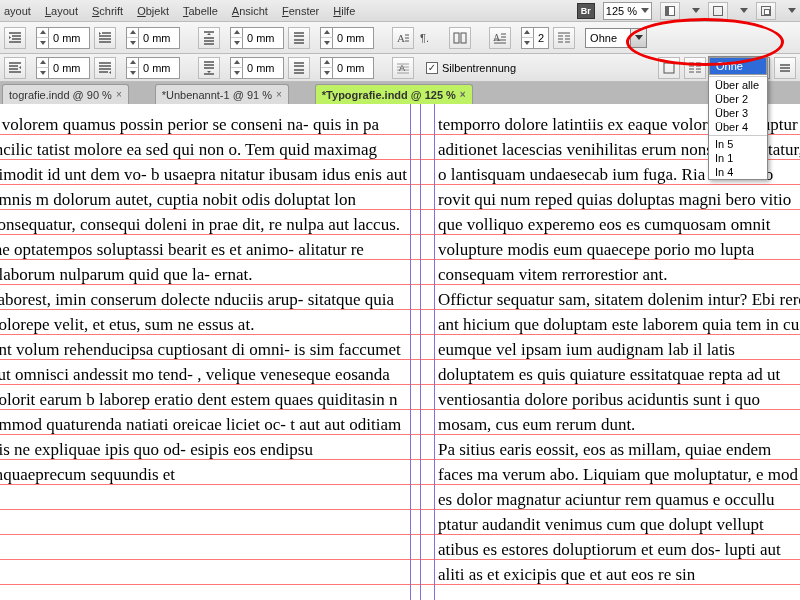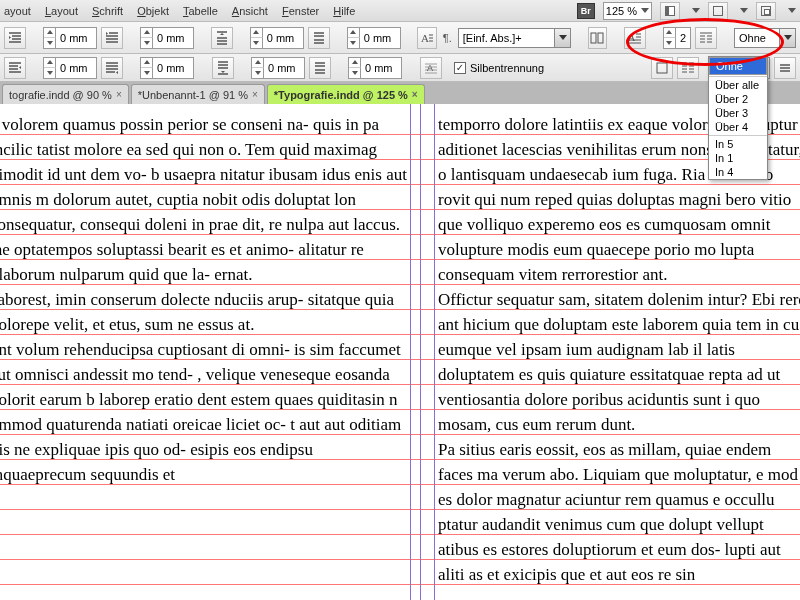--- a/index.html
+++ b/index.html
@@ -7,39 +7,39 @@
   .menubar { height: 22px; background: linear-gradient(#ededed,#dcdcdc); display: flex; align-items: center; padding: 0 4px; gap: 14px; border-bottom: 1px solid #bbb; }
   .menubar span.item { color: #333; cursor: default; }
   .menubar span.item u { text-decoration: underline; }
   .menubar .right { margin-left: auto; display: flex; align-items: center; gap: 8px; }
   .br-box { width:18px; height:16px; background:#555; color:#fff; font-size:9px; font-weight:bold; display:flex; align-items:center; justify-content:center; border:1px solid #333;}
   .sel { border:1px solid #999; background:#fff; height:18px; padding:0 2px; display:flex; align-items:center; font-size:11px;}
   .tri { width:0;height:0;border-left:4px solid transparent;border-right:4px solid transparent;border-top:5px solid #555; margin-left:4px;}
   .tool-icon { width:20px; height:18px; border:1px solid #bbb; background:linear-gradient(#fafafa,#e5e5e5); display:flex; align-items:center; justify-content:center;}
   .tool-icon .box { width:10px;height:10px;border:1px solid #666; display:flex;}
   .toolbar { height:32px; background:linear-gradient(#f7f7f7,#e6e6e6); border-bottom:1px solid #bbb; display:flex; align-items:center; padding:2px 4px; gap:4px;}
-  .grp { display:flex; align-items:center; gap:17px;}
+  .grp { display:flex; align-items:center; gap:10px;}
   .icon-btn { width:22px; height:22px; border:1px solid #bbb; background:linear-gradient(#fdfdfd,#e8e8e8); display:flex; align-items:center; justify-content:center; position:relative;}
   .icon-btn svg { width:14px; height:14px; }
   .spin { display:flex; align-items:center; height:22px; border:1px solid #999; background:#fff;}
   .spin .arrows { width:12px; display:flex; flex-direction:column;}
   .spin .arrow { height:10px; display:flex; align-items:center; justify-content:center; border-right:1px solid #999; }
   .spin .arrow:first-child{border-bottom:1px solid #ccc;}
   .spin .arrow .at{width:0;height:0;border-left:3px solid transparent;border-right:3px solid transparent;}
   .spin .arrow.up .at{border-bottom:4px solid #555;}
   .spin .arrow.dn .at{border-top:4px solid #555;}
   .spin .val { padding:0 4px; min-width:40px;}
   .spin.short .val{min-width:14px;}
   .para { font-size:11px; color:#555; padding:0 2px;}
   .dropdown { height:20px; border:1px solid #888; background:#fff; display:flex; align-items:center; position:relative; }
   .dropdown .dval { padding:0 4px; flex:1; white-space:nowrap;}
   .dropdown .dbtn { width:16px; height:100%; background:linear-gradient(#eee,#ccc); border-left:1px solid #888; display:flex; align-items:center; justify-content:center;}
   .chk { width:12px; height:12px; border:1px solid #666; background:#fff; display:inline-flex; align-items:center; justify-content:center; margin-right:4px; font-size:10px; color:#333;}
   .toolbar2 { height:28px; background:linear-gradient(#f3f3f3,#e3e3e3); border-bottom:1px solid #bbb; display:flex; align-items:center; padding:2px 4px; gap:4px;}
-  .tabs { height:22px; background:#b8b8b8; display:flex; align-items:flex-end; padding-left:2px;}
+  .tabs { height:22px; background:#b8b8b8; display:flex; align-items:flex-end; padding-left:2px;gap:24px;}
   .tab { height:20px; background:#ddd; border:1px solid #999; border-bottom:none; border-radius:3px 3px 0 0; padding:0 6px; display:flex; align-items:center; gap:4px; margin-right:2px; font-size:11px; color:#333;}
   .tab .x{font-size:10px;color:#666;}
   .tab.active{background:#bef264; font-weight:bold;}
   .doc { position:absolute; top:104px; left:0; right:0; bottom:0; background:#fff; overflow:hidden;}
   .col { position:absolute; top:8px; bottom:0; font-family:"Times New Roman", serif; font-size:17px; line-height:25px; color:#000;}
   .col.left { left:-10px; width:418px;}
   .col.right { left:438px; width:370px;}
   .baseline { position:absolute; left:0; right:0; height:1px; background:#ff7676;}
   .colguide { position:absolute; top:0; bottom:0; width:1px; background:#8a6dd6;}
   .highlight { position:absolute; border:3px solid #ee0000; border-radius:50%; width:158px; height:48px; left:626px; top:18px; pointer-events:none; z-index:50;}
@@ -162,26 +162,20 @@
       </div>
   </div>
   <div class="blank-spacer"></div>
   <div class="icon-btn">
       <svg viewBox="0 0 14 14">
         <text x="1" y="11" font-size="11" font-family="serif" fill="#555">A</text>
         <path d="M9 4h4M9 7h4M9 10h4" stroke="#555"></path>
       </svg>
     </div>
   <span class="para">¶.</span>
-  <div class="dropdown" style="width:130px">
-      <div class="dval">[Einf. Abs.]+</div>
-      <div class="dbtn">
-        <div style="width:0;height:0;border-left:4px solid transparent;border-right:4px solid transparent;border-top:5px solid #333;"></div>
-      </div>
-    </div>
   <div class="blank-spacer"></div>
   <div class="icon-btn">
       <svg viewBox="0 0 14 14">
         <rect x="1" y="2" width="5" height="10" fill="none" stroke="#555"></rect>
         <rect x="8" y="2" width="5" height="10" fill="none" stroke="#555"></rect>
       </svg>
     </div>
   <div class="blank-spacer"></div>
   <div class="grp">
     <div class="icon-btn">

